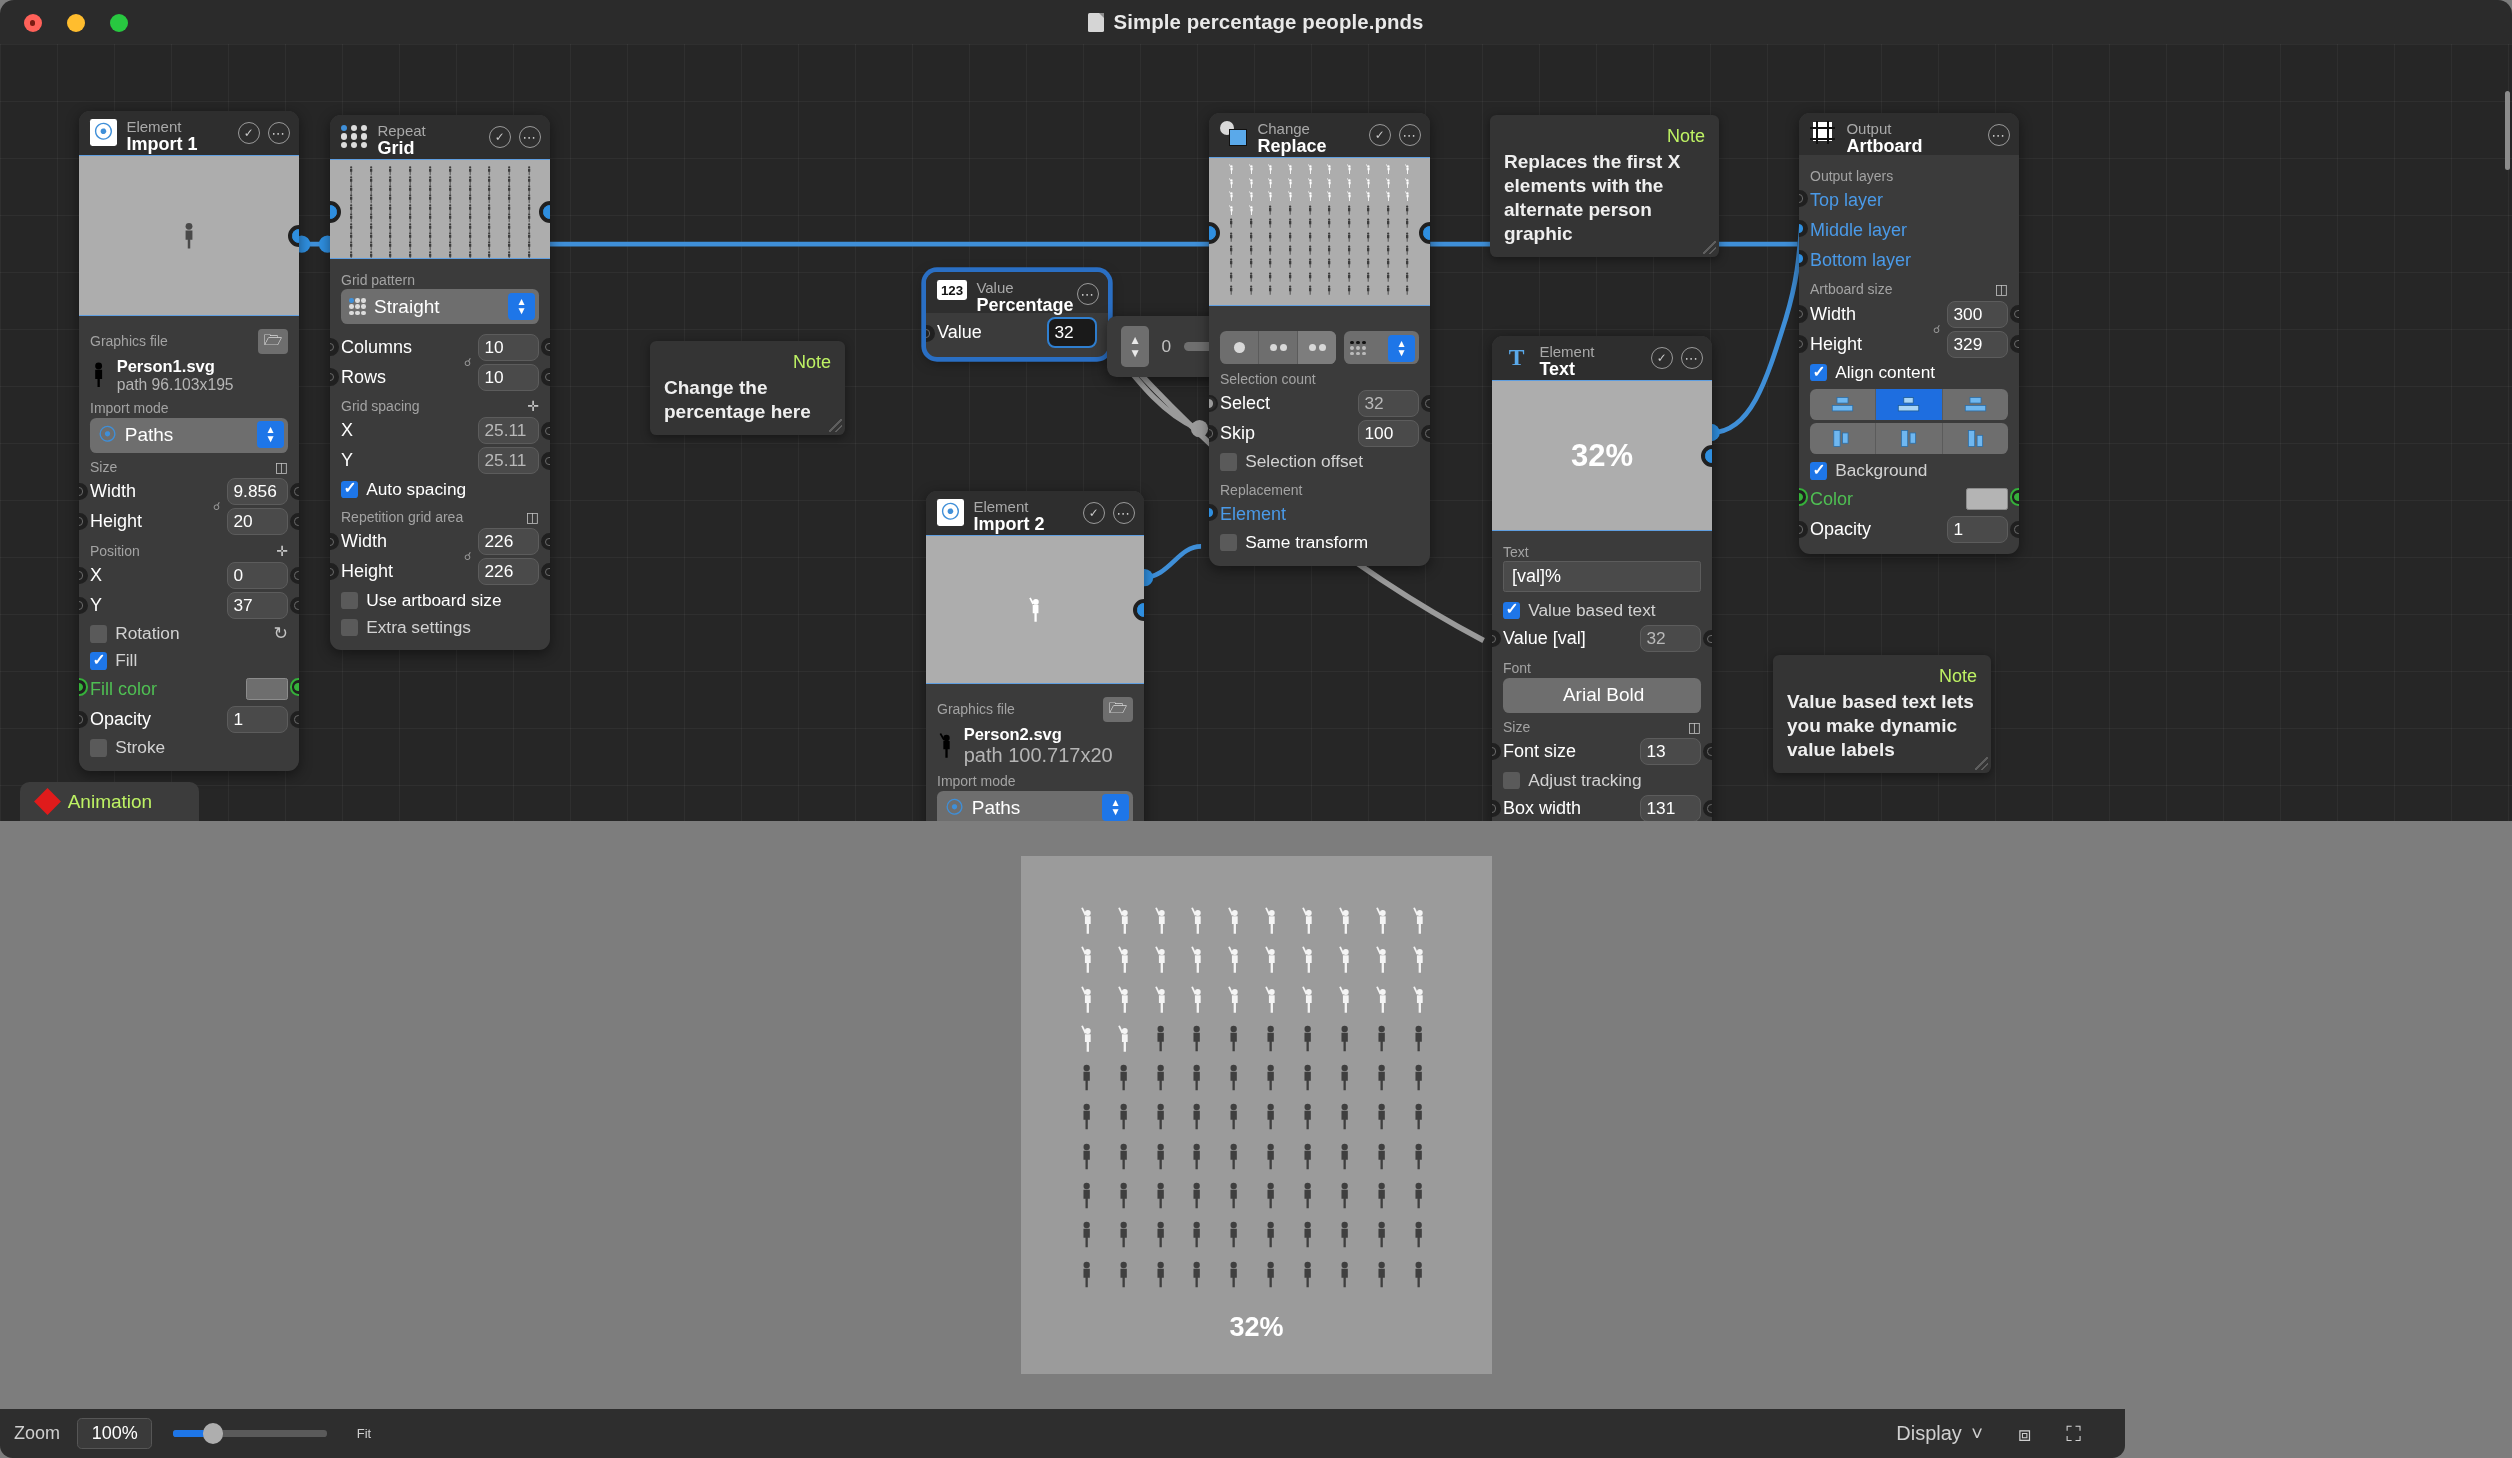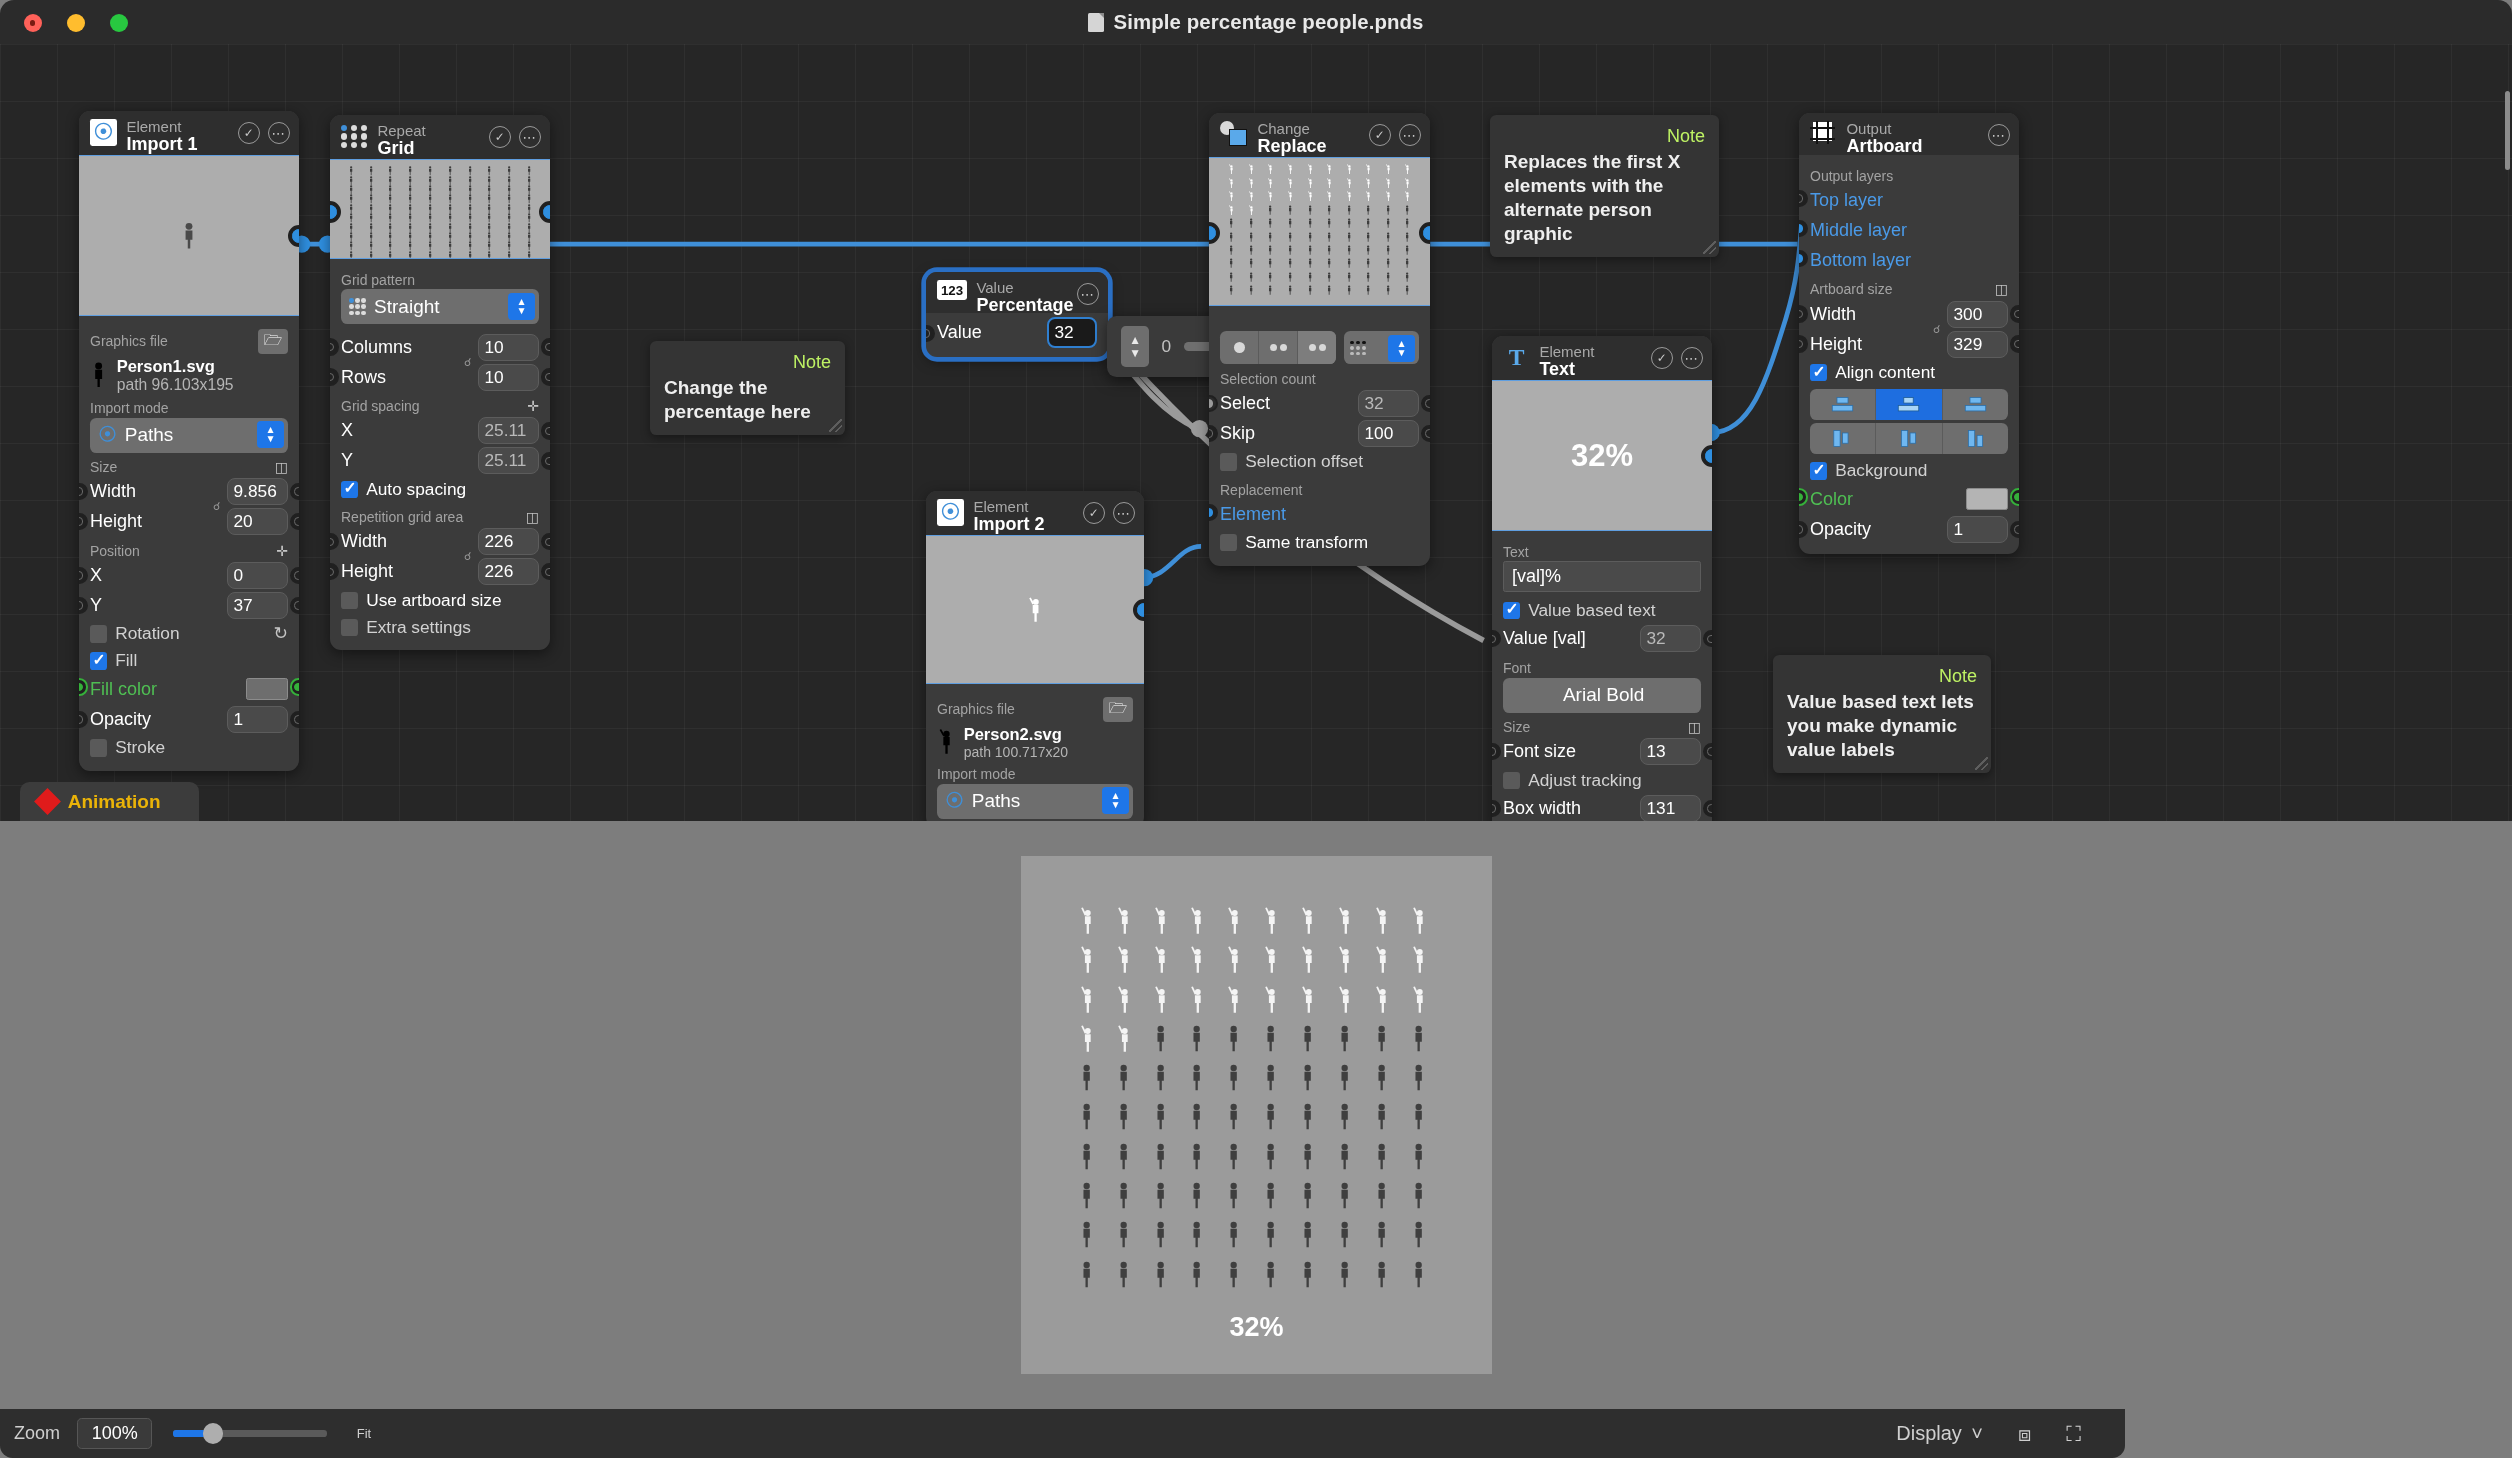--- a/index.html
+++ b/index.html
@@ -114,21 +114,21 @@
   .align-bar{ display:flex; background:#6e6e6e; border-radius:6.3px; overflow:hidden; height:31px; margin:3.1px 0;}
   .align-bar div{flex:1;display:flex;align-items:center;justify-content:center;border-right:0.8px solid #5b5b5b;}
   .align-bar div:last-child{border-right:none;}
   .align-bar div.active{background:#1e6ee0;}
 
   
   .anim-tab { position:absolute; left:20.4px; bottom:0; background:#3c3c3c;
     border-top-left-radius:9.4px; border-top-right-radius:9.4px; height:39px; width:179px;
     display:flex; align-items:center; gap:11px; padding-left:17.3px;}
   .anim-diamond{ width:19px;height:19px;background:#e01b1b; transform:rotate(45deg);}
-  .anim-tab span{ color:#eab308; font-size:19px; font-weight:bold;}
+  .anim-tab span{ color:#bef264; font-size:19px; font-weight:normal;}
 
   
   .preview { position:absolute; left:0; top:821px; width:2512px; height:597px; background:#7d7d7d;}
   .artboard { position:absolute; left:1021px; top:35px; width:471px; height:518px; background:#9b9b9b;}
   .people-grid { position:absolute; left:47px; top:47px; width:369px; height:393px;}
   .pct-label{ position:absolute; left:0; right:0; bottom:31px; text-align:center;
     color:#ffffff; font-size:27px; font-weight:bold;}
 
   
   .statusbar { position:absolute; left:0; bottom:0; width:2125px; height:49px; background:#2e2e2e;
@@ -1869,21 +1869,21 @@
           <span style="width:30px;height:25px;background:#6e6e6e;border-radius:3.9px;display:flex;align-items:center;justify-content:center;color:#fff;font-size:15px;">🗁</span>
         </div>
         <div style="display:flex;align-items:center;gap:9.4px;margin:3.1px 0 4.7px;">
           <svg viewBox="0 0 60 90" style="width:17.3px;height:28px;">
             <circle cx="33" cy="17" r="11" fill="#000"></circle>
               <path d="M22 28h22v28h-7v30h-8V56h-7z" fill="#000"></path>
             <path d="M22 26 L9 3 l5-3 l13 22z" fill="#000"></path>
           </svg>
           <div>
             <div style="color:#fff;font-size:16.5px;font-weight:bold;">Person2.svg</div>
-            <div style="color:#b5b5b5;font-size:14px;">path 100.717x20</div>
+            <div style="color:#b5b5b5;font-size:20px;">path 100.717x20</div>
           </div>
         </div>
         <div class="grp-label">Import mode</div>
         <div class="popup">
           <span style="color:#3f8fd8;font-size:19px;">⦿</span>
           <span>Paths</span>
           <span class="stepper">▲<br>▼</span>
         </div>
       </div>
     </div>

